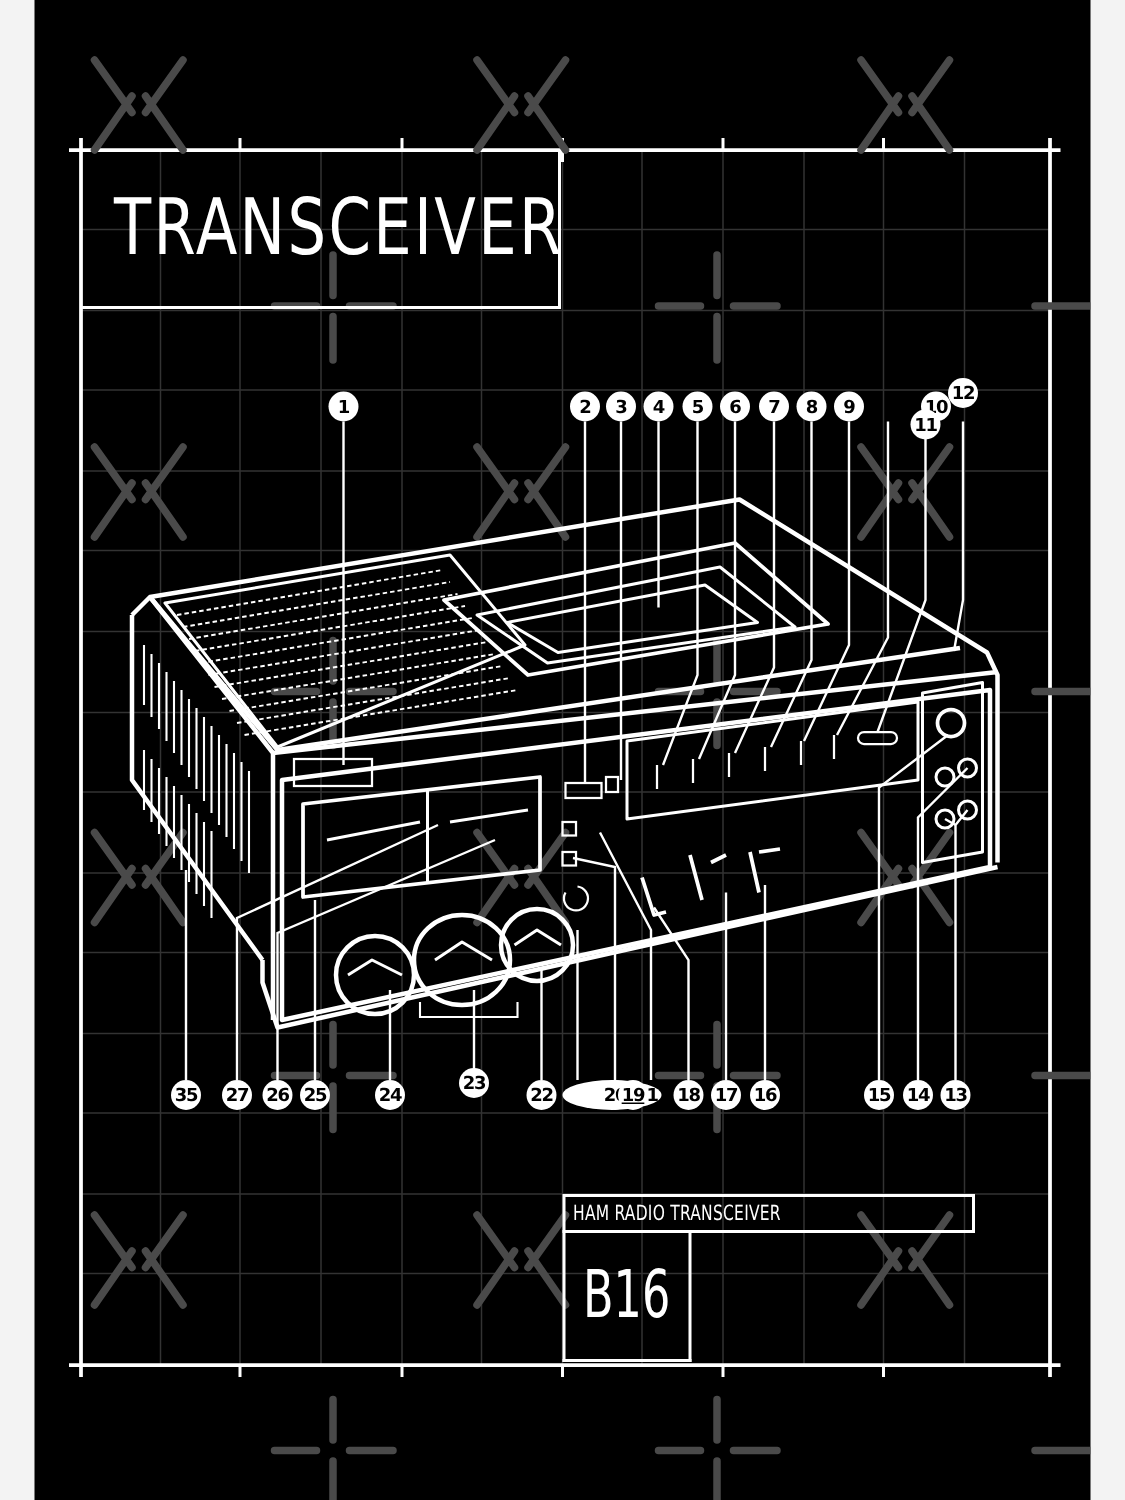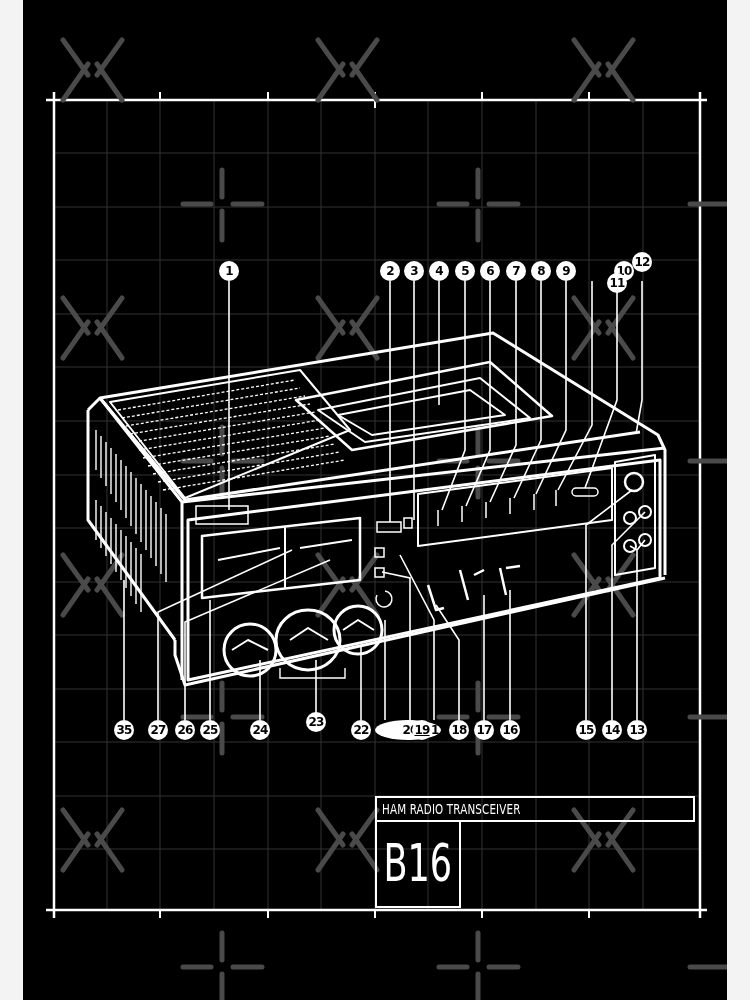--- a/index.html
+++ b/index.html
@@ -2,23 +2,23 @@
 <html><head>
 <meta charset="utf-8">
 <style>
   html,body{margin:0;padding:0;}
   body{width:750px;height:1000px;background:#f3f3f3;position:relative;overflow:hidden;font-family:"DejaVu Sans Condensed","DejaVu Sans",sans-serif;}
   #poster{position:absolute;left:23px;top:0;width:704px;height:1000px;background:#000;overflow:hidden;}
   #art{position:absolute;left:0;top:0;}
   .title-box{position:absolute;left:31px;top:100px;width:320px;height:106px;border:2px solid #fff;border-top:none;border-left:none;box-sizing:border-box;display:flex;align-items:center;}
   .title{color:#fff;font-size:52px;letter-spacing:2px;margin-left:22px;font-family:"DejaVu Sans","Liberation Sans",sans-serif;transform:scaleX(0.78);transform-origin:left center;font-weight:normal;}
   .info{position:absolute;left:352px;top:796px;width:320px;height:112px;box-sizing:border-box;}
-  .info-head{position:absolute;left:0;top:0;width:320px;height:26px;border:2px solid #fff;border-right:2px solid #fff;box-sizing:border-box;color:#fff;font-size:14px;line-height:22px;padding-left:5px;letter-spacing:0.2px;}
+  .info-head{position:absolute;left:0;top:0;width:275px;height:26px;border:2px solid #fff;border-right:2px solid #fff;box-sizing:border-box;color:#fff;font-size:14px;line-height:22px;padding-left:5px;letter-spacing:0.2px;}
   .info-head span{display:inline-block;transform:scaleX(0.82);transform-origin:left center;white-space:nowrap;}
-  .info-code{position:absolute;left:0;top:24px;width:86px;height:88px;border:2px solid #fff;border-top:none;box-sizing:border-box;color:#fff;font-size:52px;display:flex;align-items:center;justify-content:center;}
+  .info-code{position:absolute;left:0;top:24px;width:86px;height:88px;border:2px solid #fff;border-top:none;box-sizing:border-box;color:#fff;font-size:44px;display:flex;align-items:center;justify-content:center;}
   .info-code span{display:inline-block;transform:scaleX(0.75);}
   .info-desc{position:absolute;left:92px;top:36px;width:230px;color:#fff;font-size:14.5px;line-height:21.5px;}
   .info-desc span{display:block;transform:scaleX(0.84);transform-origin:left center;white-space:nowrap;}
   .callout{position:absolute;width:20px;height:20px;border-radius:50%;background:#fff;color:#000;font-weight:bold;font-size:12px;line-height:20px;text-align:center;font-family:"DejaVu Sans","Liberation Sans",sans-serif;letter-spacing:-0.8px;}
 </style>
 </head>
 <body>
 
 <div id="poster">
   <svg id="art" width="704" height="1000" viewBox="23 0 704 1000">
@@ -182,20 +182,23 @@
       <path d="M459 720 L459 640 L436 605"></path>
       <path d="M484 720 L484 595"></path>
       <path d="M510 720 L510 590"></path>
       <path d="M586 720 L586 525 L632 490"></path>
       <path d="M612 720 L612 545 L645 512"></path>
       <path d="M637 720 L637 550 L630 546 M637 550 L645 540"></path>
       <path d="M280 668 L280 678 L345 678 L345 668" stroke-width="1.4"></path>
     </g>
   </svg>
 
+  <div class="title-box">
+    <div class="title">TRANSCEIVER</div>
+  </div>
 
   <div id="callouts-top">
       <div class="callout" style="left: 196px; top: 261px;">1</div>
       <div class="callout" style="left: 357px; top: 261px;">2</div>
       <div class="callout" style="left: 381px; top: 261px;">3</div>
       <div class="callout" style="left: 406px; top: 261px;">4</div>
       <div class="callout" style="left: 432px; top: 261px;">5</div>
       <div class="callout" style="left: 457px; top: 261px;">6</div>
       <div class="callout" style="left: 483px; top: 261px;">7</div>
       <div class="callout" style="left: 508px; top: 261px;">8</div>

